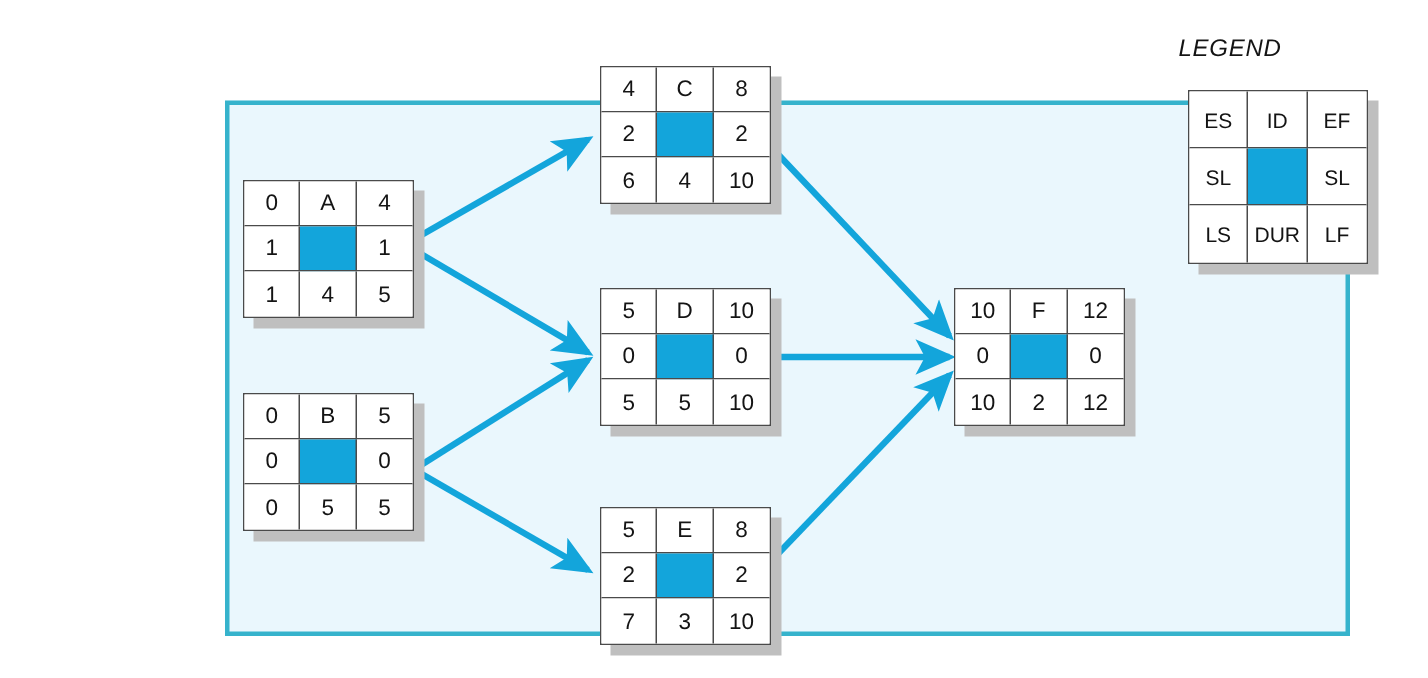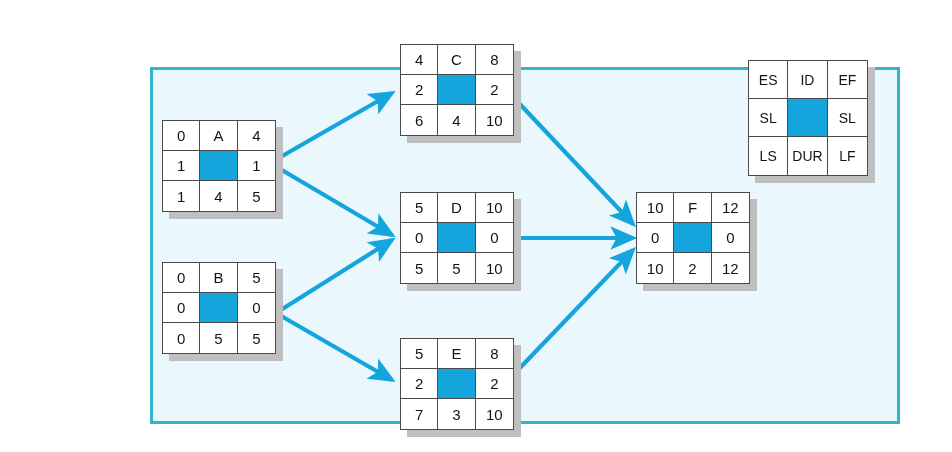--- a/index.html
+++ b/index.html
@@ -84,21 +84,21 @@
   .node .cell.c3 { border-right: none; }
   .node .cell.r3 { border-bottom: none; }
   .node .cell.filled {
     background: #13a5db;
     color: transparent;
   }
 
   
   .legend {
     position: absolute;
-    left: 748px;
+    left: 792px;
     top: 60px;
     width: 120px;
     height: 116px;
   }
   .legend .shadow {
     position: absolute;
     left: 7px;
     top: 7px;
     width: 120px;
     height: 116px;
@@ -253,20 +253,21 @@
       <div class="cell c3">12</div>
       <div class="cell">0</div>
       <div class="cell filled"></div>
       <div class="cell c3">0</div>
       <div class="cell r3">10</div>
       <div class="cell r3">2</div>
       <div class="cell c3 r3">12</div>
     </div>
   </div>
 
+  <div class="legend-title">LEGEND</div>
   <div class="legend">
     <div class="shadow"></div>
     <div class="grid">
       <div class="cell">ES</div>
       <div class="cell">ID</div>
       <div class="cell c3">EF</div>
       <div class="cell">SL</div>
       <div class="cell filled"></div>
       <div class="cell c3">SL</div>
       <div class="cell r3">LS</div>

